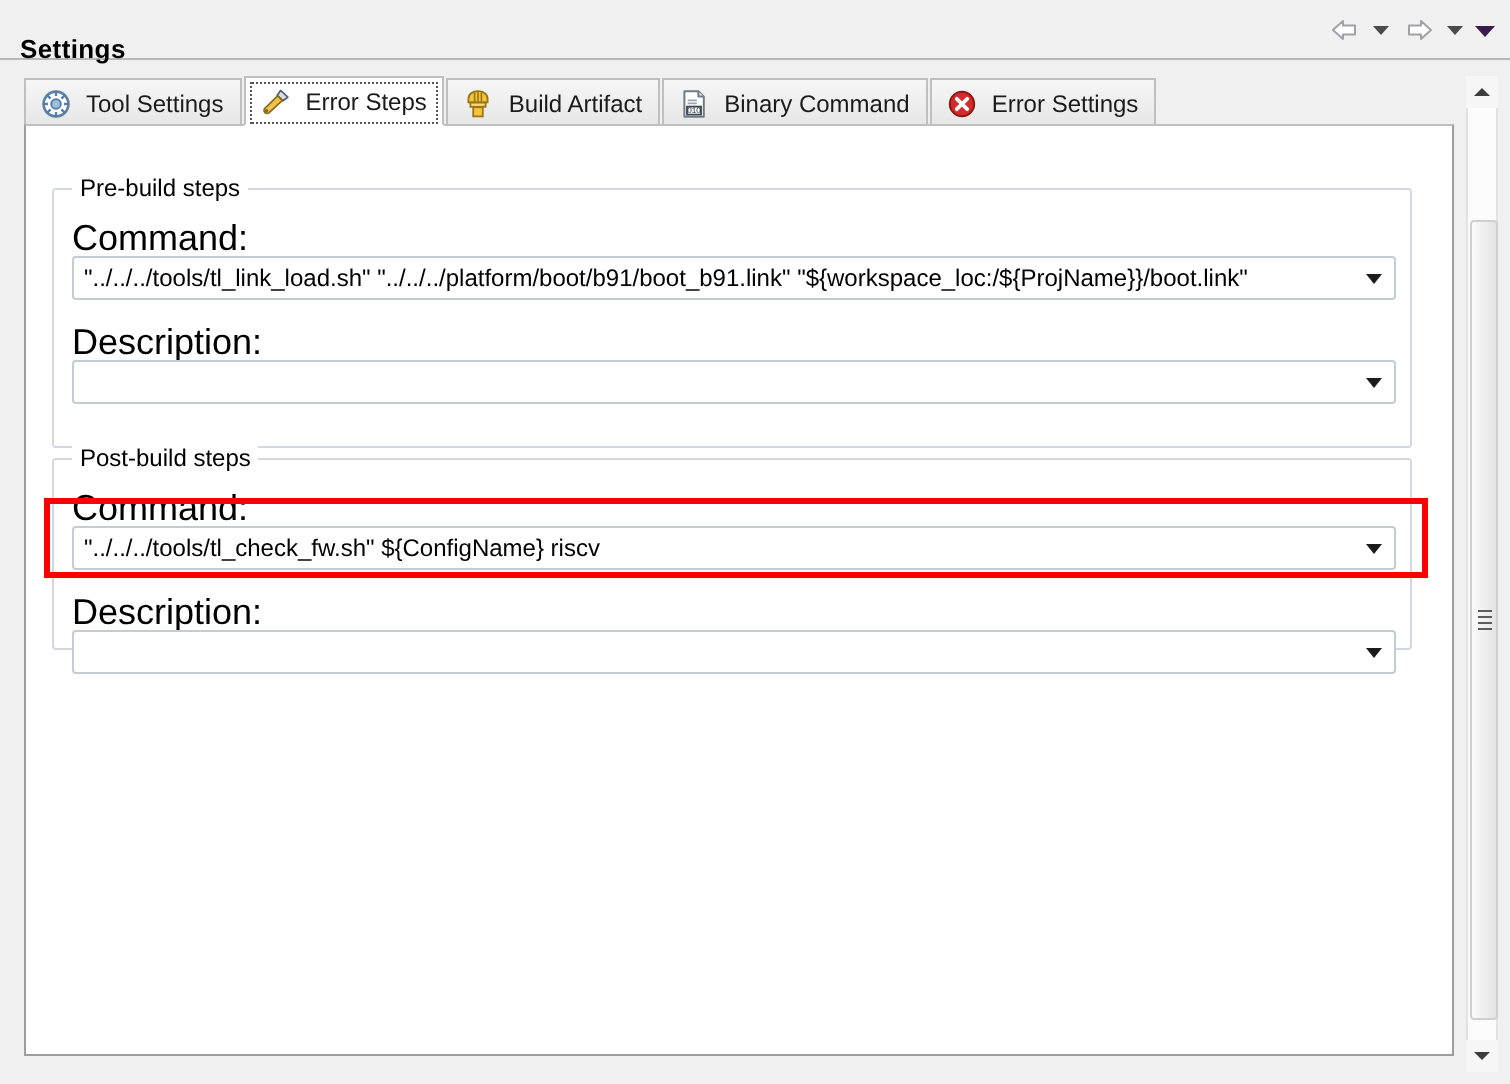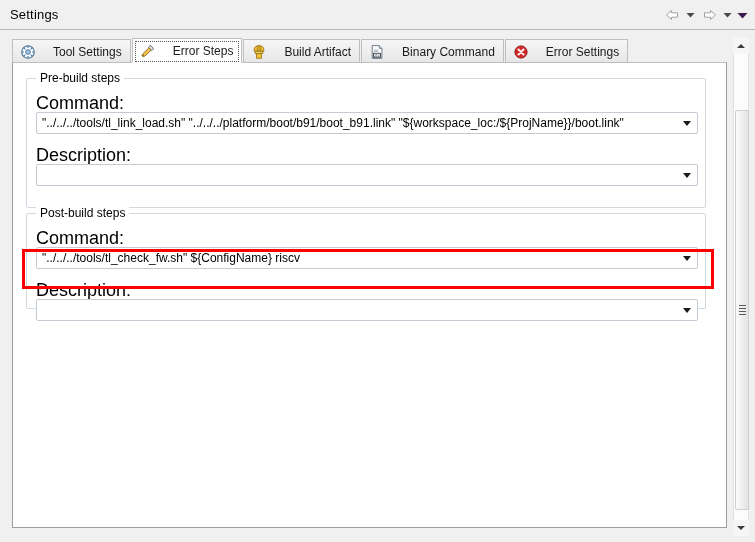--- a/index.html
+++ b/index.html
@@ -21,23 +21,23 @@
   #titlebar {
     position: absolute;
     left: 0; top: 0;
     width: 755px; height: 30px;
     background: #f0f0f0;
     border-bottom: 1px solid #b8b8b8;
     box-sizing: border-box;
   }
   #title-text {
     position: absolute;
-    left: 10px; top: 7px;
+    left: 10px; top: 17px;
     font-size: 13px;
-    font-weight: normal;
+    font-weight: bold;
     color: #000;
     letter-spacing: .2px;
   }
   #nav-icons {
     position: absolute;
     right: 6px; top: 5px;
     display: flex;
     align-items: center;
     gap: 2px;
     height: 20px;
@@ -53,21 +53,21 @@
     position: absolute;
     left: 12px; top: 38px;
     width: 715px; height: 25px;
     display: flex;
     align-items: flex-end;
   }
   .tab {
     height: 24px;
     display: flex;
     align-items: center;
-    gap: 17px;
+    gap: 7px;
     padding: 0 8px 0 7px;
     box-sizing: border-box;
     background: linear-gradient(to bottom, #f6f6f6 0%, #e6e6e6 100%);
     border: 1px solid #bfbfbf;
     border-bottom: none;
     margin-right: 1px;
     font-size: 12px;
     color: #1a1a1a;
     position: relative;
   }
@@ -97,20 +97,21 @@
     border-top: 1px solid #bfbfbf;
     box-sizing: border-box;
   }
 
   
   .groupbox {
     position: absolute;
     box-sizing: border-box;
     border: 1px solid #d2d8e0;
     border-radius: 2px;
+    margin-top: 16px;
   }
   .group-title {
     position: absolute;
     top: -8px;
     left: 9px;
     background: #ffffff;
     padding: 0 4px;
     font-size: 12px;
     color: #000;
     white-space: nowrap;

